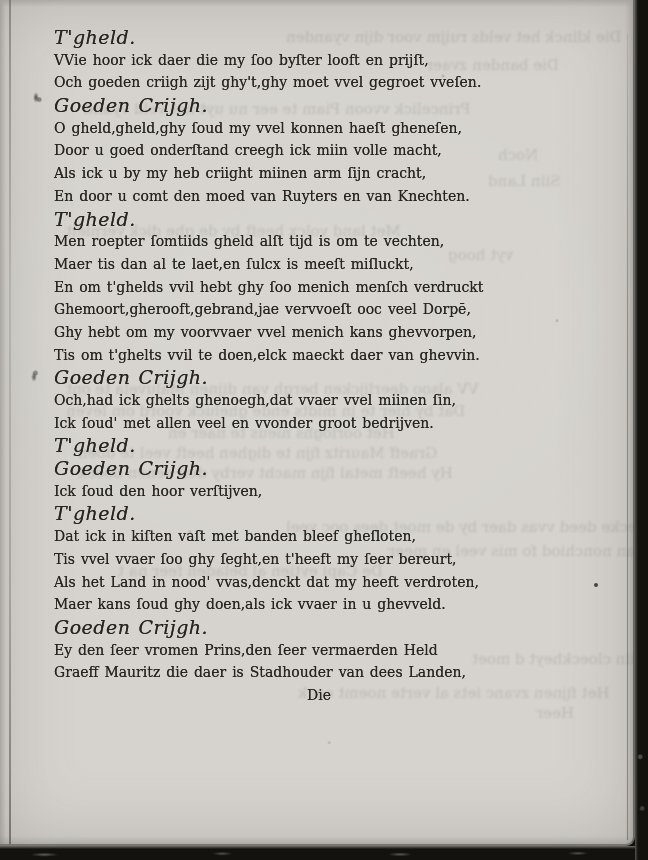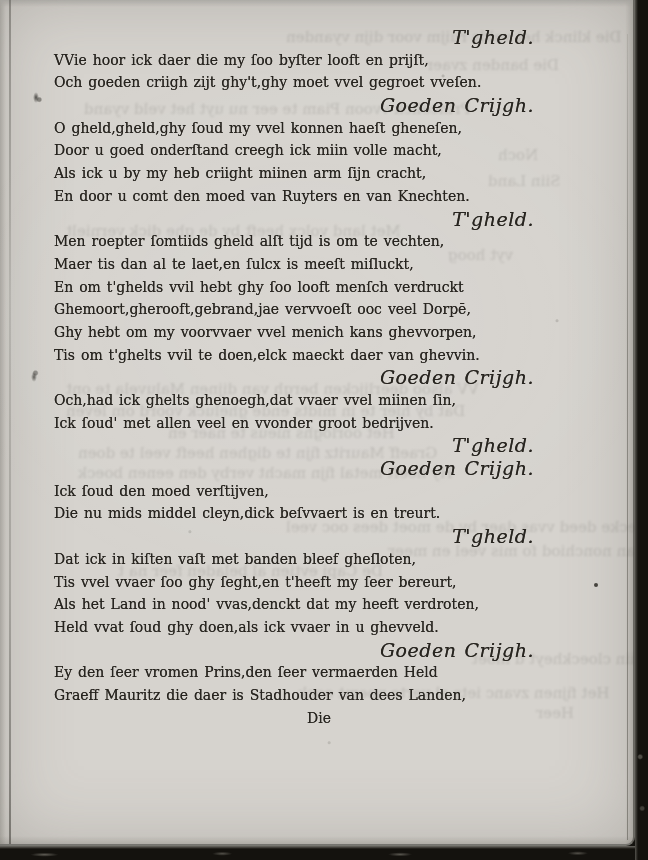--- a/index.html
+++ b/index.html
@@ -65,21 +65,21 @@
   }
 
   
   .text-block{position:absolute;left:54px;top:26px;width:546px;}
   .line{
     font-size:14px;height:22.7px;line-height:22.7px;white-space:nowrap;
     color:#27241f;word-spacing:1.5px;
     text-shadow:0 0 .5px rgba(39,36,31,.8);
   }
   .speaker{
-    font-style:italic;font-size:19px;text-align:right;padding-right:66px;
+    font-style:italic;font-size:19px;text-align:left;padding-right:66px;
     letter-spacing:.5px;
   }
   .catchword{text-align:center;padding-right:16px;}
 
   
   .bt{
     position:absolute;white-space:nowrap;
     transform:scaleX(-1);
     filter:blur(1.2px);
     opacity:.17;color:#45433e;font-size:15px;
@@ -144,40 +144,39 @@
 
       <div class="line speaker">Goeden Crijgh.</div>
       <div class="line">O gheld,gheld,ghy ſoud my vvel konnen haeſt gheneſen,</div>
       <div class="line">Door u goed onderſtand creegh ick miin volle macht,</div>
       <div class="line">Als ick u by my heb criight miinen arm ſijn cracht,</div>
       <div class="line">En door u comt den moed van Ruyters en van Knechten.</div>
 
       <div class="line speaker">T'gheld.</div>
       <div class="line">Men roepter ſomtiids gheld alſt tijd is om te vechten,</div>
       <div class="line">Maer tis dan al te laet,en ſulcx is meeſt miſluckt,</div>
-      <div class="line">En om t'ghelds vvil hebt ghy ſoo looft menſch verdruckt</div>
+      <div class="line">En om t'ghelds vvil hebt ghy ſoo menich menſch verdruckt</div>
       <div class="line">Ghemoort,gherooft,gebrand,jae vervvoeſt ooc veel Dorpē,</div>
       <div class="line">Ghy hebt om my voorvvaer vvel menich kans ghevvorpen,</div>
       <div class="line">Tis om t'ghelts vvil te doen,elck maeckt daer van ghevvin.</div>
 
       <div class="line speaker">Goeden Crijgh.</div>
       <div class="line">Och,had ick ghelts ghenoegh,dat vvaer vvel miinen ſin,</div>
       <div class="line">Ick ſoud' met allen veel en vvonder groot bedrijven.</div>
 
       <div class="line speaker">T'gheld.</div>
 
       <div class="line speaker">Goeden Crijgh.</div>
-      <div class="line">Ick ſoud den moed verſtijven,</div>
-      <div class="line">Die nu mids middel cleyn,dick beſvvaert is en treurt.</div>
+      <div class="line">Ick ſoud den hoor verſtijven,</div>
 
       <div class="line speaker">T'gheld.</div>
       <div class="line">Dat ick in kiſten vaſt met banden bleef gheſloten,</div>
       <div class="line">Tis vvel vvaer ſoo ghy ſeght,en t'heeft my ſeer bereurt,</div>
       <div class="line">Als het Land in nood' vvas,denckt dat my heeft verdroten,</div>
-      <div class="line">Held vvat ſoud ghy doen,als ick vvaer in u ghevveld.</div>
+      <div class="line">Maer kans ſoud ghy doen,als ick vvaer in u ghevveld.</div>
 
       <div class="line speaker">Goeden Crijgh.</div>
       <div class="line">Ey den ſeer vromen Prins,den ſeer vermaerden Held</div>
       <div class="line">Graeff Mauritz die daer is Stadhouder van dees Landen,</div>
 
       <div class="line catchword">Die</div>
     </div>
   </div>
 
   <div class="edge-right"></div>

